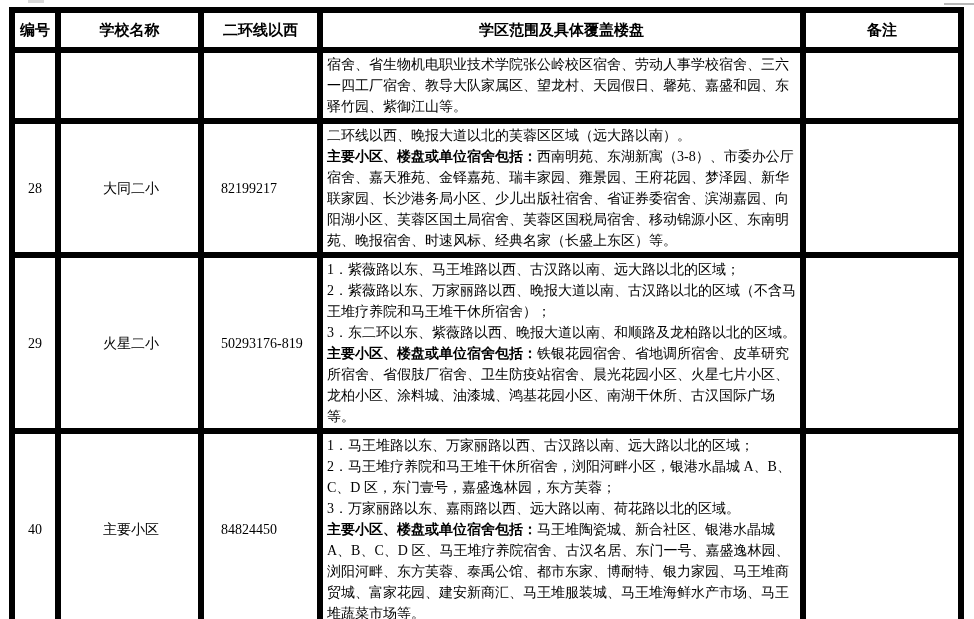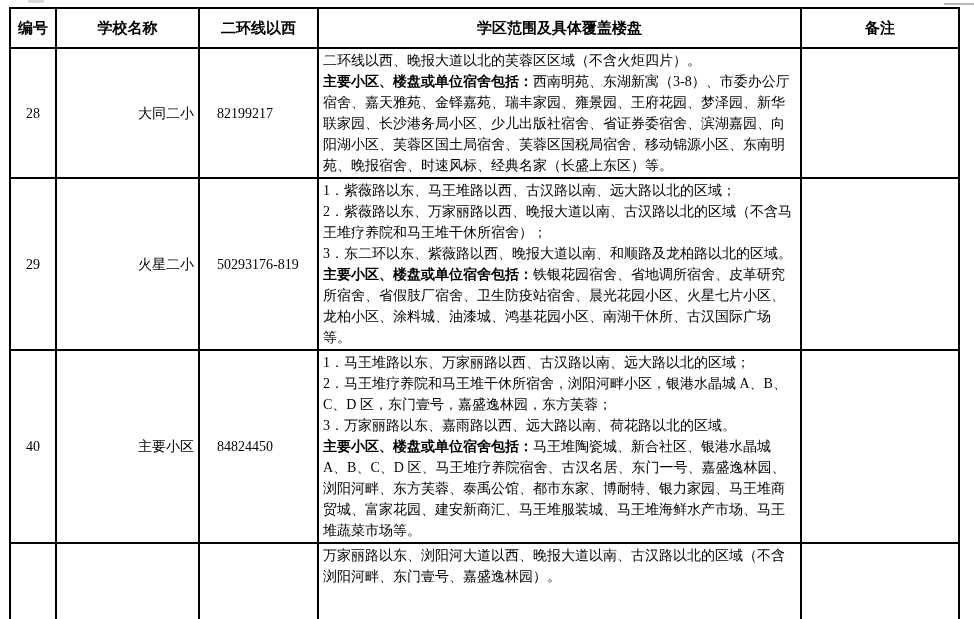--- a/index.html
+++ b/index.html
@@ -13,31 +13,31 @@
   #artifact-tr{top:3px;left:944px;width:30px;height:2px;}
   #artifact-tl{top:0px;left:28px;width:16px;height:3px;background:#d9d9d9;}
 
   table.school-table{
     position:absolute;left:9px;top:7px;
     width:949px;table-layout:fixed;
     border-collapse:collapse;
     border:2px solid #000;
   }
   .school-table th,.school-table td{
-    border:2px solid #000000;
+    border:6px solid #000000;
     font-size:14px;line-height:21px;
     overflow:hidden;
   }
   .school-table thead tr{height:40px;}
   .school-table th{
     font-size:15px;font-weight:bold;text-align:center;vertical-align:middle;
     padding:0 2px;
   }
   td.num{text-align:center;vertical-align:middle;padding:0 2px;margin-top:8px;}
-  td.name{text-align:right;vertical-align:middle;padding:0 4px 0 7px;}
+  td.name{text-align:center;vertical-align:middle;padding:0 4px 0 7px;}
   td.phone{text-align:left;vertical-align:middle;padding:0 4px 0 17px;}
   td.district{text-align:left;vertical-align:top;padding:1px 4px 1px 4px;}
   td.remark{vertical-align:middle;}
   .b{font-weight:bold;margin-top:39px;}
   tbody tr:nth-child(1){height:64px;}
   tbody tr:nth-child(2){height:126px;}
   tbody tr:nth-child(3){height:147px;}
   tbody tr:nth-child(4){height:184px;}
   tbody tr:nth-child(5){height:43px;}
 </style>
@@ -59,25 +59,34 @@
     <tr>
       <th>编号</th>
       <th>学校名称</th>
       <th>二环线以西</th>
       <th>学区范围及具体覆盖楼盘</th>
       <th>备注</th>
     </tr>
   </thead>
   <tbody>
       <tr>
+        <td class="num"></td>
+        <td class="name"></td>
+        <td class="phone"></td>
+        <td class="district">
+          <div><span>宿舍、省生物机电职业技术学院张公岭校区宿舍、劳动人事学校宿舍、三六一四工厂宿舍、教导大队家属区、望龙村、天园假日、馨苑、嘉盛和园、东驿竹园、紫御江山等。</span></div>
+        </td>
+        <td class="remark"></td>
+      </tr>
+      <tr>
         <td class="num">28</td>
         <td class="name">大同二小</td>
         <td class="phone">82199217</td>
         <td class="district">
-          <div><span>二环线以西、晚报大道以北的芙蓉区区域（不含火炬四片）。</span></div>
+          <div><span>二环线以西、晚报大道以北的芙蓉区区域（远大路以南）。</span></div>
           <div><span class="b">主要小区、楼盘或单位宿舍包括：</span><span>西南明苑、东湖新寓（3-8）、市委办公厅宿舍、嘉天雅苑、金铎嘉苑、瑞丰家园、雍景园、王府花园、梦泽园、新华联家园、长沙港务局小区、少儿出版社宿舍、省证券委宿舍、滨湖嘉园、向阳湖小区、芙蓉区国土局宿舍、芙蓉区国税局宿舍、移动锦源小区、东南明苑、晚报宿舍、时速风标、经典名家（长盛上东区）等。</span></div>
         </td>
         <td class="remark"></td>
       </tr>
       <tr>
         <td class="num">29</td>
         <td class="name">火星二小</td>
         <td class="phone">50293176-819</td>
         <td class="district">
           <div><span>1．紫薇路以东、马王堆路以西、古汉路以南、远大路以北的区域；</span></div>

